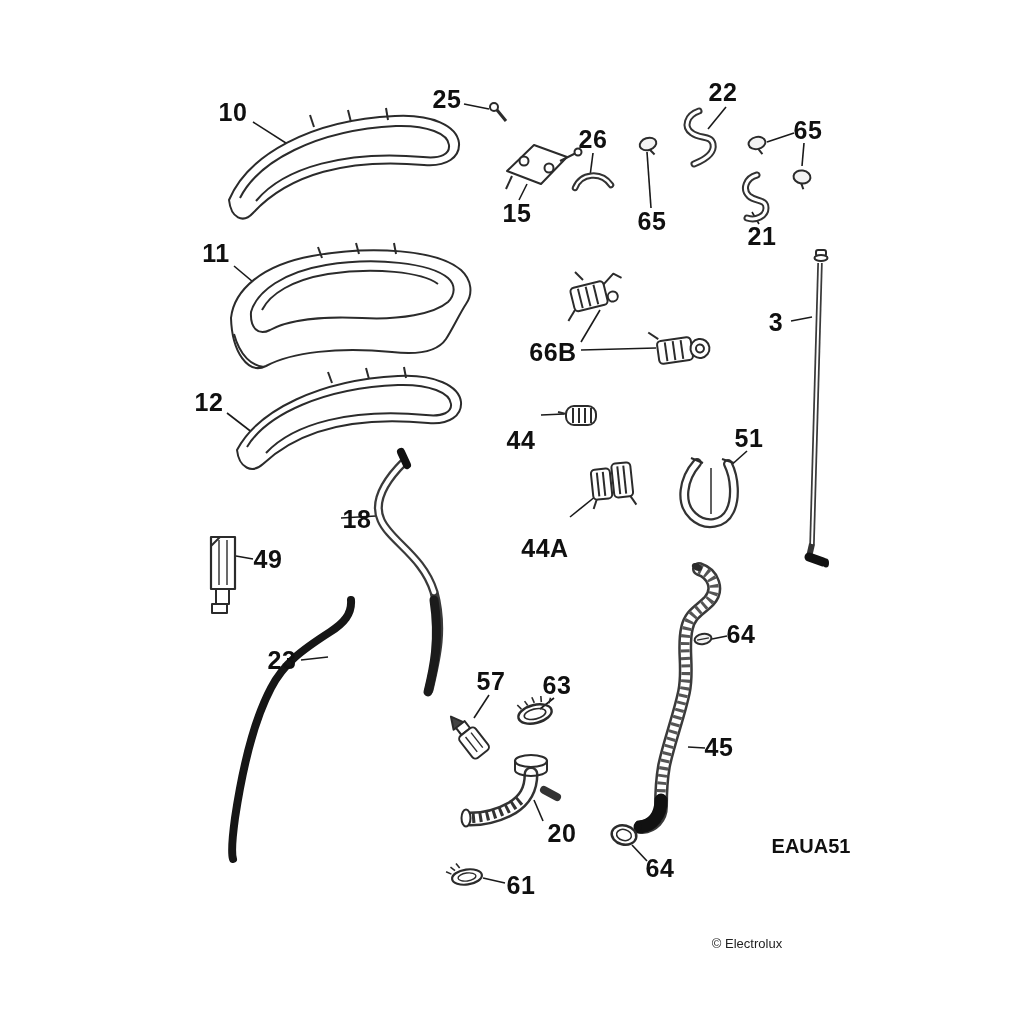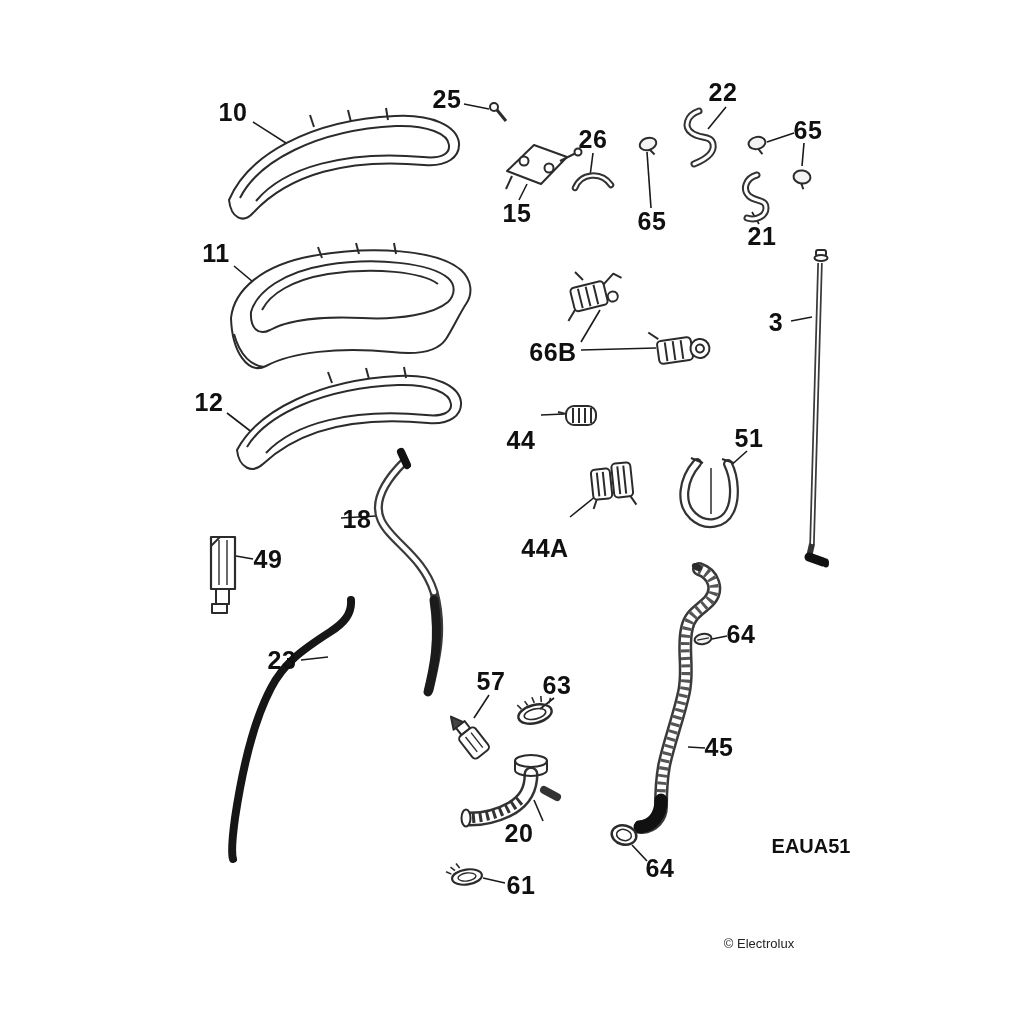--- a/index.html
+++ b/index.html
@@ -298,20 +298,20 @@
   <div class="plabel" style="left:521px; top:415px;margin-top:25px;">44</div>
   <div class="plabel" style="left:749px; top:438px;">51</div>
   <div class="plabel" style="left:321px; top:519px;margin-left:36px;">18</div>
   <div class="plabel" style="left:545px; top:548px;">44A</div>
   <div class="plabel" style="left:268px; top:559px;">49</div>
   <div class="plabel" style="left:282px; top:660px;">23</div>
   <div class="plabel" style="left:491px; top:681px;">57</div>
   <div class="plabel" style="left:557px; top:685px;">63</div>
   <div class="plabel" style="left:741px; top:634px;">64</div>
   <div class="plabel" style="left:719px; top:747px;">45</div>
-  <div class="plabel" style="left:519px; top:833px;">20</div>
+  <div class="plabel" style="left:562px; top:833px;">20</div>
   <div class="plabel" style="left:660px; top:868px;">64</div>
   <div class="plabel" style="left:521px; top:885px;">61</div>
 
   <div class="code" style="left:789px; top:846px;padding-left:44px;">EAUA51</div>
-  <div class="copyright" style="left:747px; top:943px;margin-left:12px;">© Electrolux</div>
+  <div class="copyright" style="left:747px; top:943px;">© Electrolux</div>
 
 </div>
 
 </body></html>

